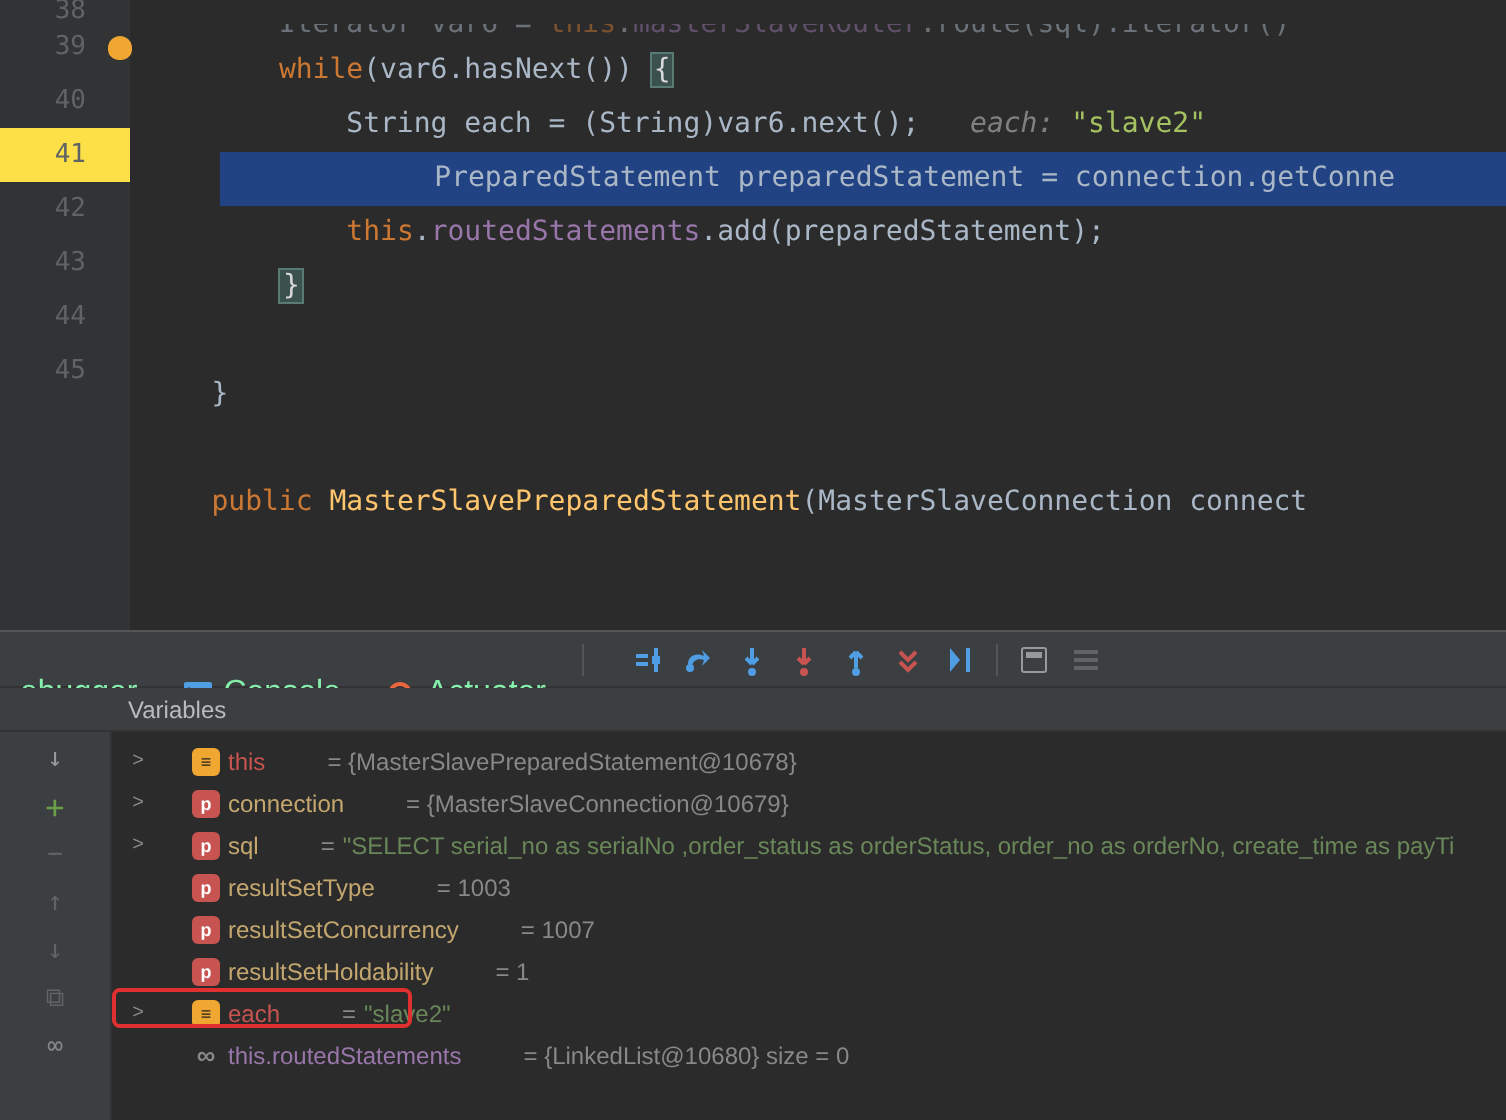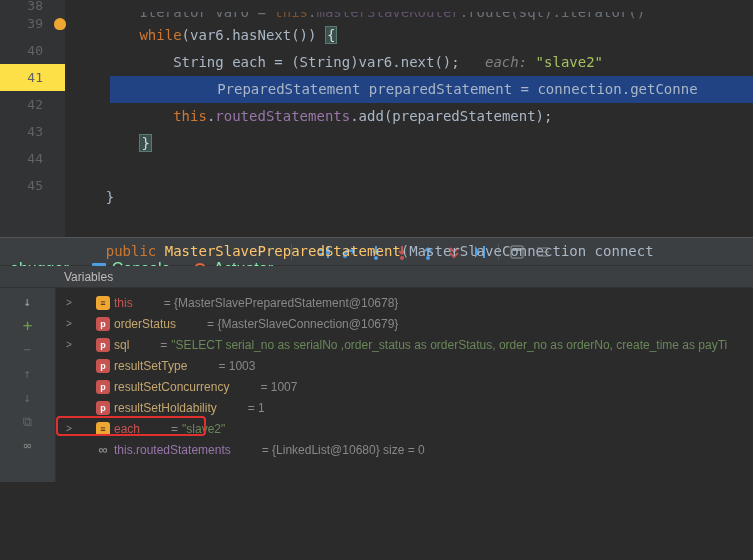--- a/index.html
+++ b/index.html
@@ -6,21 +6,21 @@
   body {
     width: 753px;
     height: 560px;
     background: #2b2b2b;
     font-family: 'Consolas', 'Monaco', monospace;
     font-size: 14px;
     overflow: hidden;
     color: #a9b7c6;
   }
   .editor-pane {
-    height: 237px;
+    height: 315px;
     display: flex;
     background: #2b2b2b;
     position: relative;
   }
   .gutter {
     width: 66px;
     background: #313335;
     flex-shrink: 0;
     border-right: 1px solid #2b2b2b;
   }
@@ -270,21 +270,21 @@
           <span class="exp">&gt;</span>
           <span class="indent1"></span>
           <span class="var-ico ico-f">≡</span>
           <span style="color: rgb(199, 84, 80);">this</span>
           <span class="var-val"> = {MasterSlavePreparedStatement@10678}</span>
         </div>
         <div class="var-row">
           <span class="exp">&gt;</span>
           <span class="indent1"></span>
           <span class="var-ico ico-p">p</span>
-          <span style="color: rgb(196, 167, 111);">orderStatus</span>
+          <span style="color: rgb(196, 167, 111);">connection</span>
           <span class="var-val"> = {MasterSlaveConnection@10679}</span>
         </div>
         <div class="var-row">
           <span class="exp">&gt;</span>
           <span class="indent1"></span>
           <span class="var-ico ico-p">p</span>
           <span style="color: rgb(196, 167, 111);">sql</span>
           <span class="var-val"> = </span>
           <span class="var-str">"SELECT serial_no as serialNo ,order_status as orderStatus, order_no as orderNo, create_time as payTi</span>
         </div>

